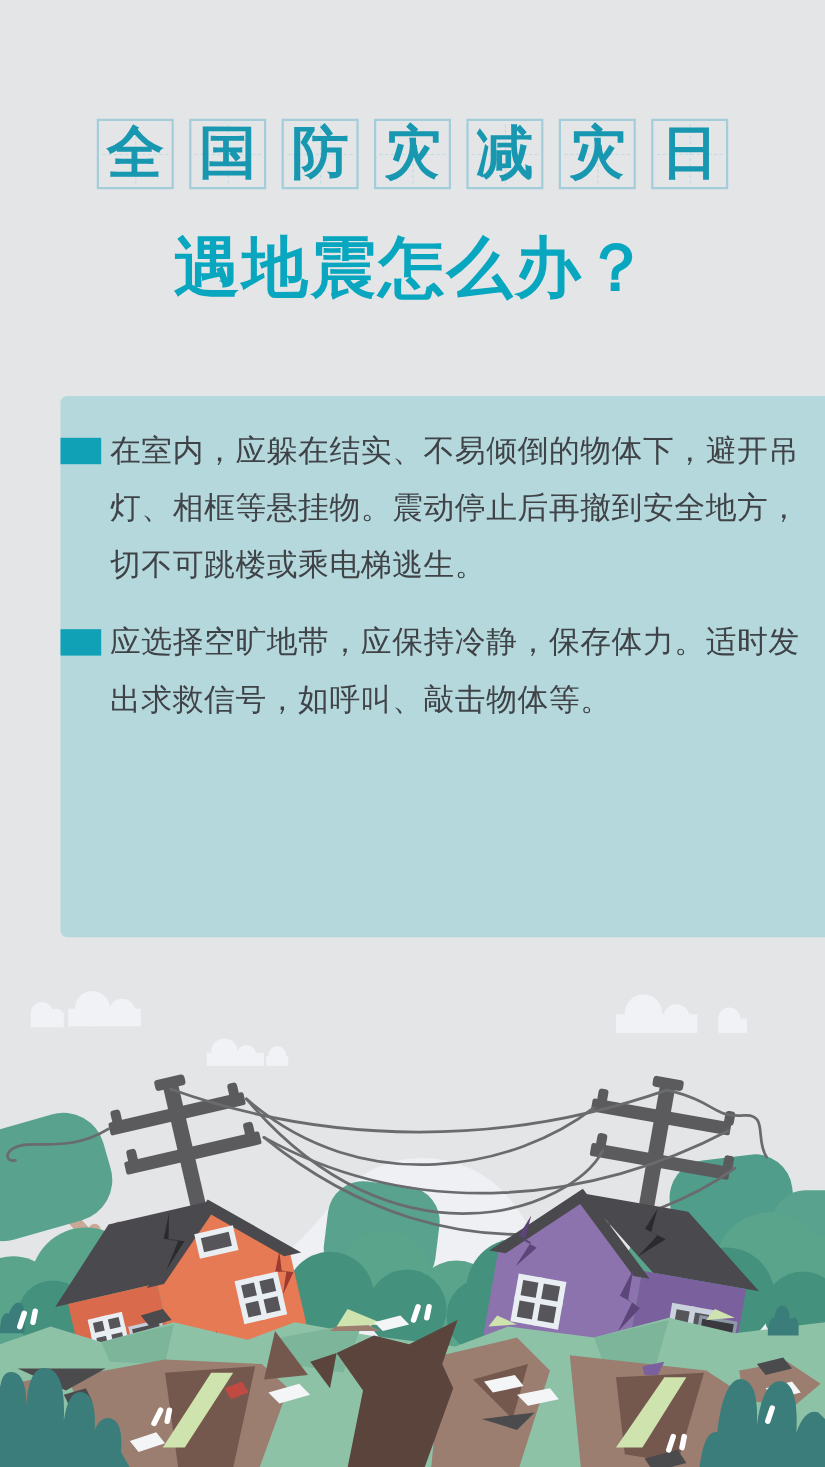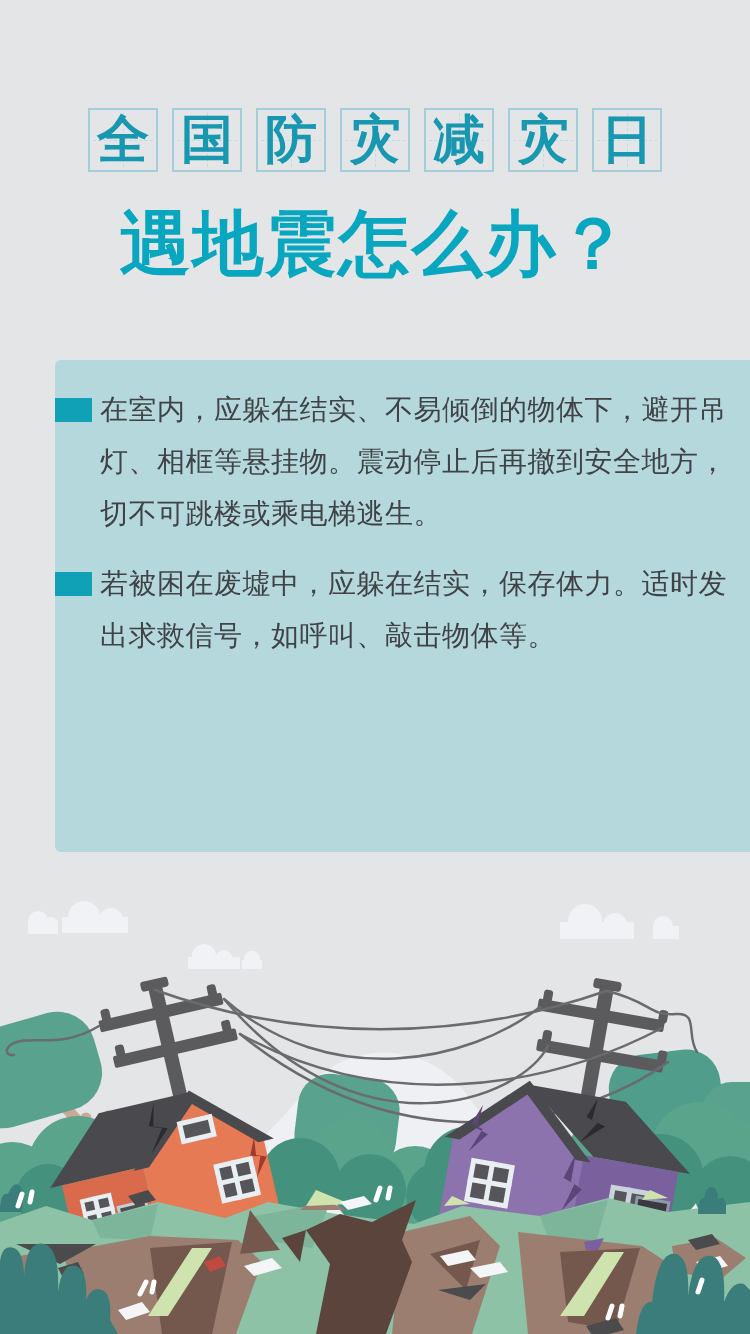--- a/index.html
+++ b/index.html
@@ -8,21 +8,21 @@
 
   
   .grid-title{margin:108px auto 0;width:574px;display:flex;justify-content:space-between;}
   .char-box{position:relative;width:70px;height:64px;border:2px solid var(--grid_border,#a2cdd9);
     box-sizing:border-box;display:flex;align-items:center;justify-content:center;}
   .char-box::before{content:"";position:absolute;left:3px;right:3px;top:50%;border-top:1px dashed var(--grid_cross,#bfdce5);}
   .char-box::after{content:"";position:absolute;top:3px;bottom:3px;left:50%;border-left:1px dashed var(--grid_cross,#bfdce5);}
   .char-box span{position:relative;z-index:1;font-family:"Liberation Serif",serif;font-weight:bold;
     font-size:52px;line-height:1;color:var(--title_teal,#1898b0);}
 
-  .subtitle{margin:26px 0 0;text-align:center;font-size:71px;line-height:92px;font-weight:800;
+  .subtitle{margin:26px 0 0;text-align:center;font-size:60px;line-height:92px;font-weight:800;
     letter-spacing:2px;color:var(--subtitle_teal,#09a7bf);}
 
   
   .card{position:absolute;left:55px;top:360px;width:724px;height:492px;background:var(--card_bg,#b5d8dc);
     border-radius:6px;box-sizing:border-box;padding-top:24px;}
   .tip{display:flex;align-items:flex-start;margin:0 0 18px 0;}
   .bullet{flex:none;width:37px;height:24px;margin-top:14px;background:var(--bullet,#10a1b6);}
   .tip-text{margin:0 28px 0 8px;font-size:28px;line-height:52px;color:var(--body_text,#3f4347);letter-spacing:0.5px;}
 
   .scene{position:absolute;left:0;top:874px;width:750px;height:460px;display:block;}
@@ -58,21 +58,21 @@
 
   <h1 class="subtitle">遇地震怎么办？</h1>
 
   <div class="card">
     <div class="tip">
       <span class="bullet"></span>
       <p class="tip-text">在室内，应躲在结实、不易倾倒的物体下，避开吊灯、相框等悬挂物。震动停止后再撤到安全地方，切不可跳楼或乘电梯逃生。</p>
     </div>
     <div class="tip">
       <span class="bullet"></span>
-      <p class="tip-text">若被困在废墟中，应躲在结实，保存体力。适时发出求救信号，如呼叫、敲击物体等。</p>
+      <p class="tip-text">应选择空旷地带，应保持冷静，保存体力。适时发出求救信号，如呼叫、敲击物体等。</p>
     </div>
   </div>
 
   <svg class="scene" viewBox="0 874 750 460" width="750" height="460" xmlns="http://www.w3.org/2000/svg">
 
     <g fill="#f1f2f5">
       <rect x="28" y="921" width="30" height="13"></rect>
         <circle cx="38" cy="921" r="10"></circle>
         <circle cx="51" cy="924" r="7"></circle>
       <rect x="62" y="917" width="66" height="16"></rect>

